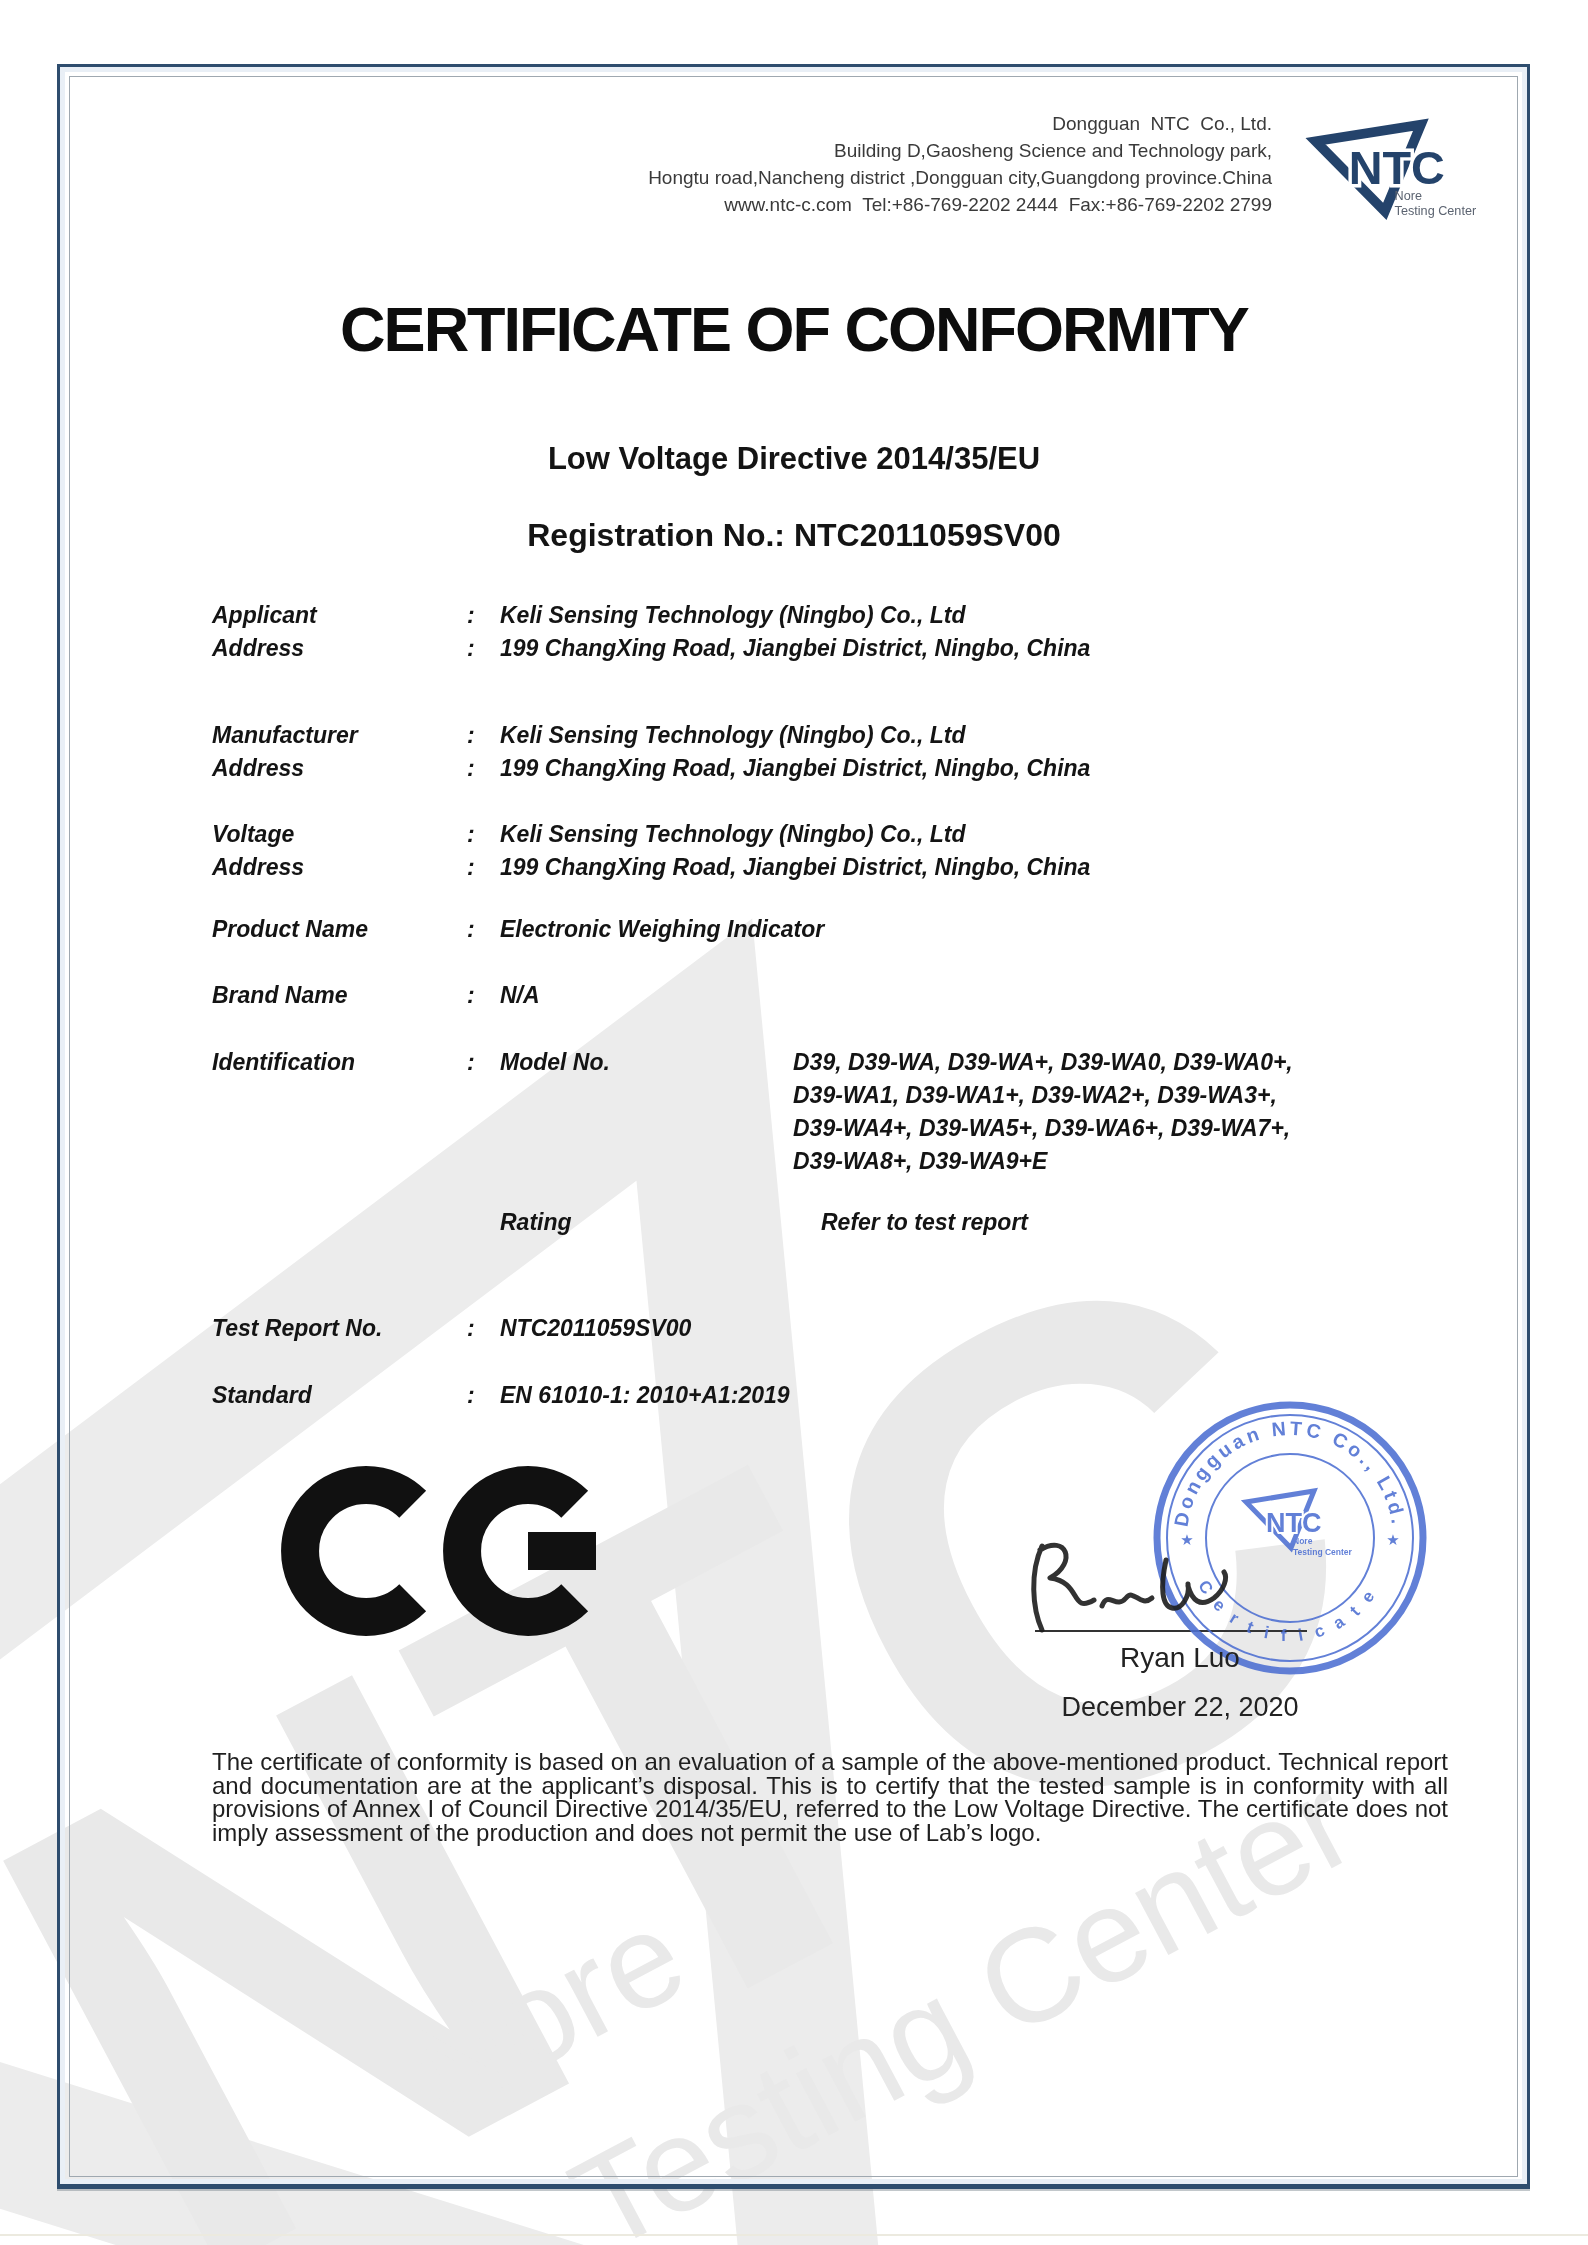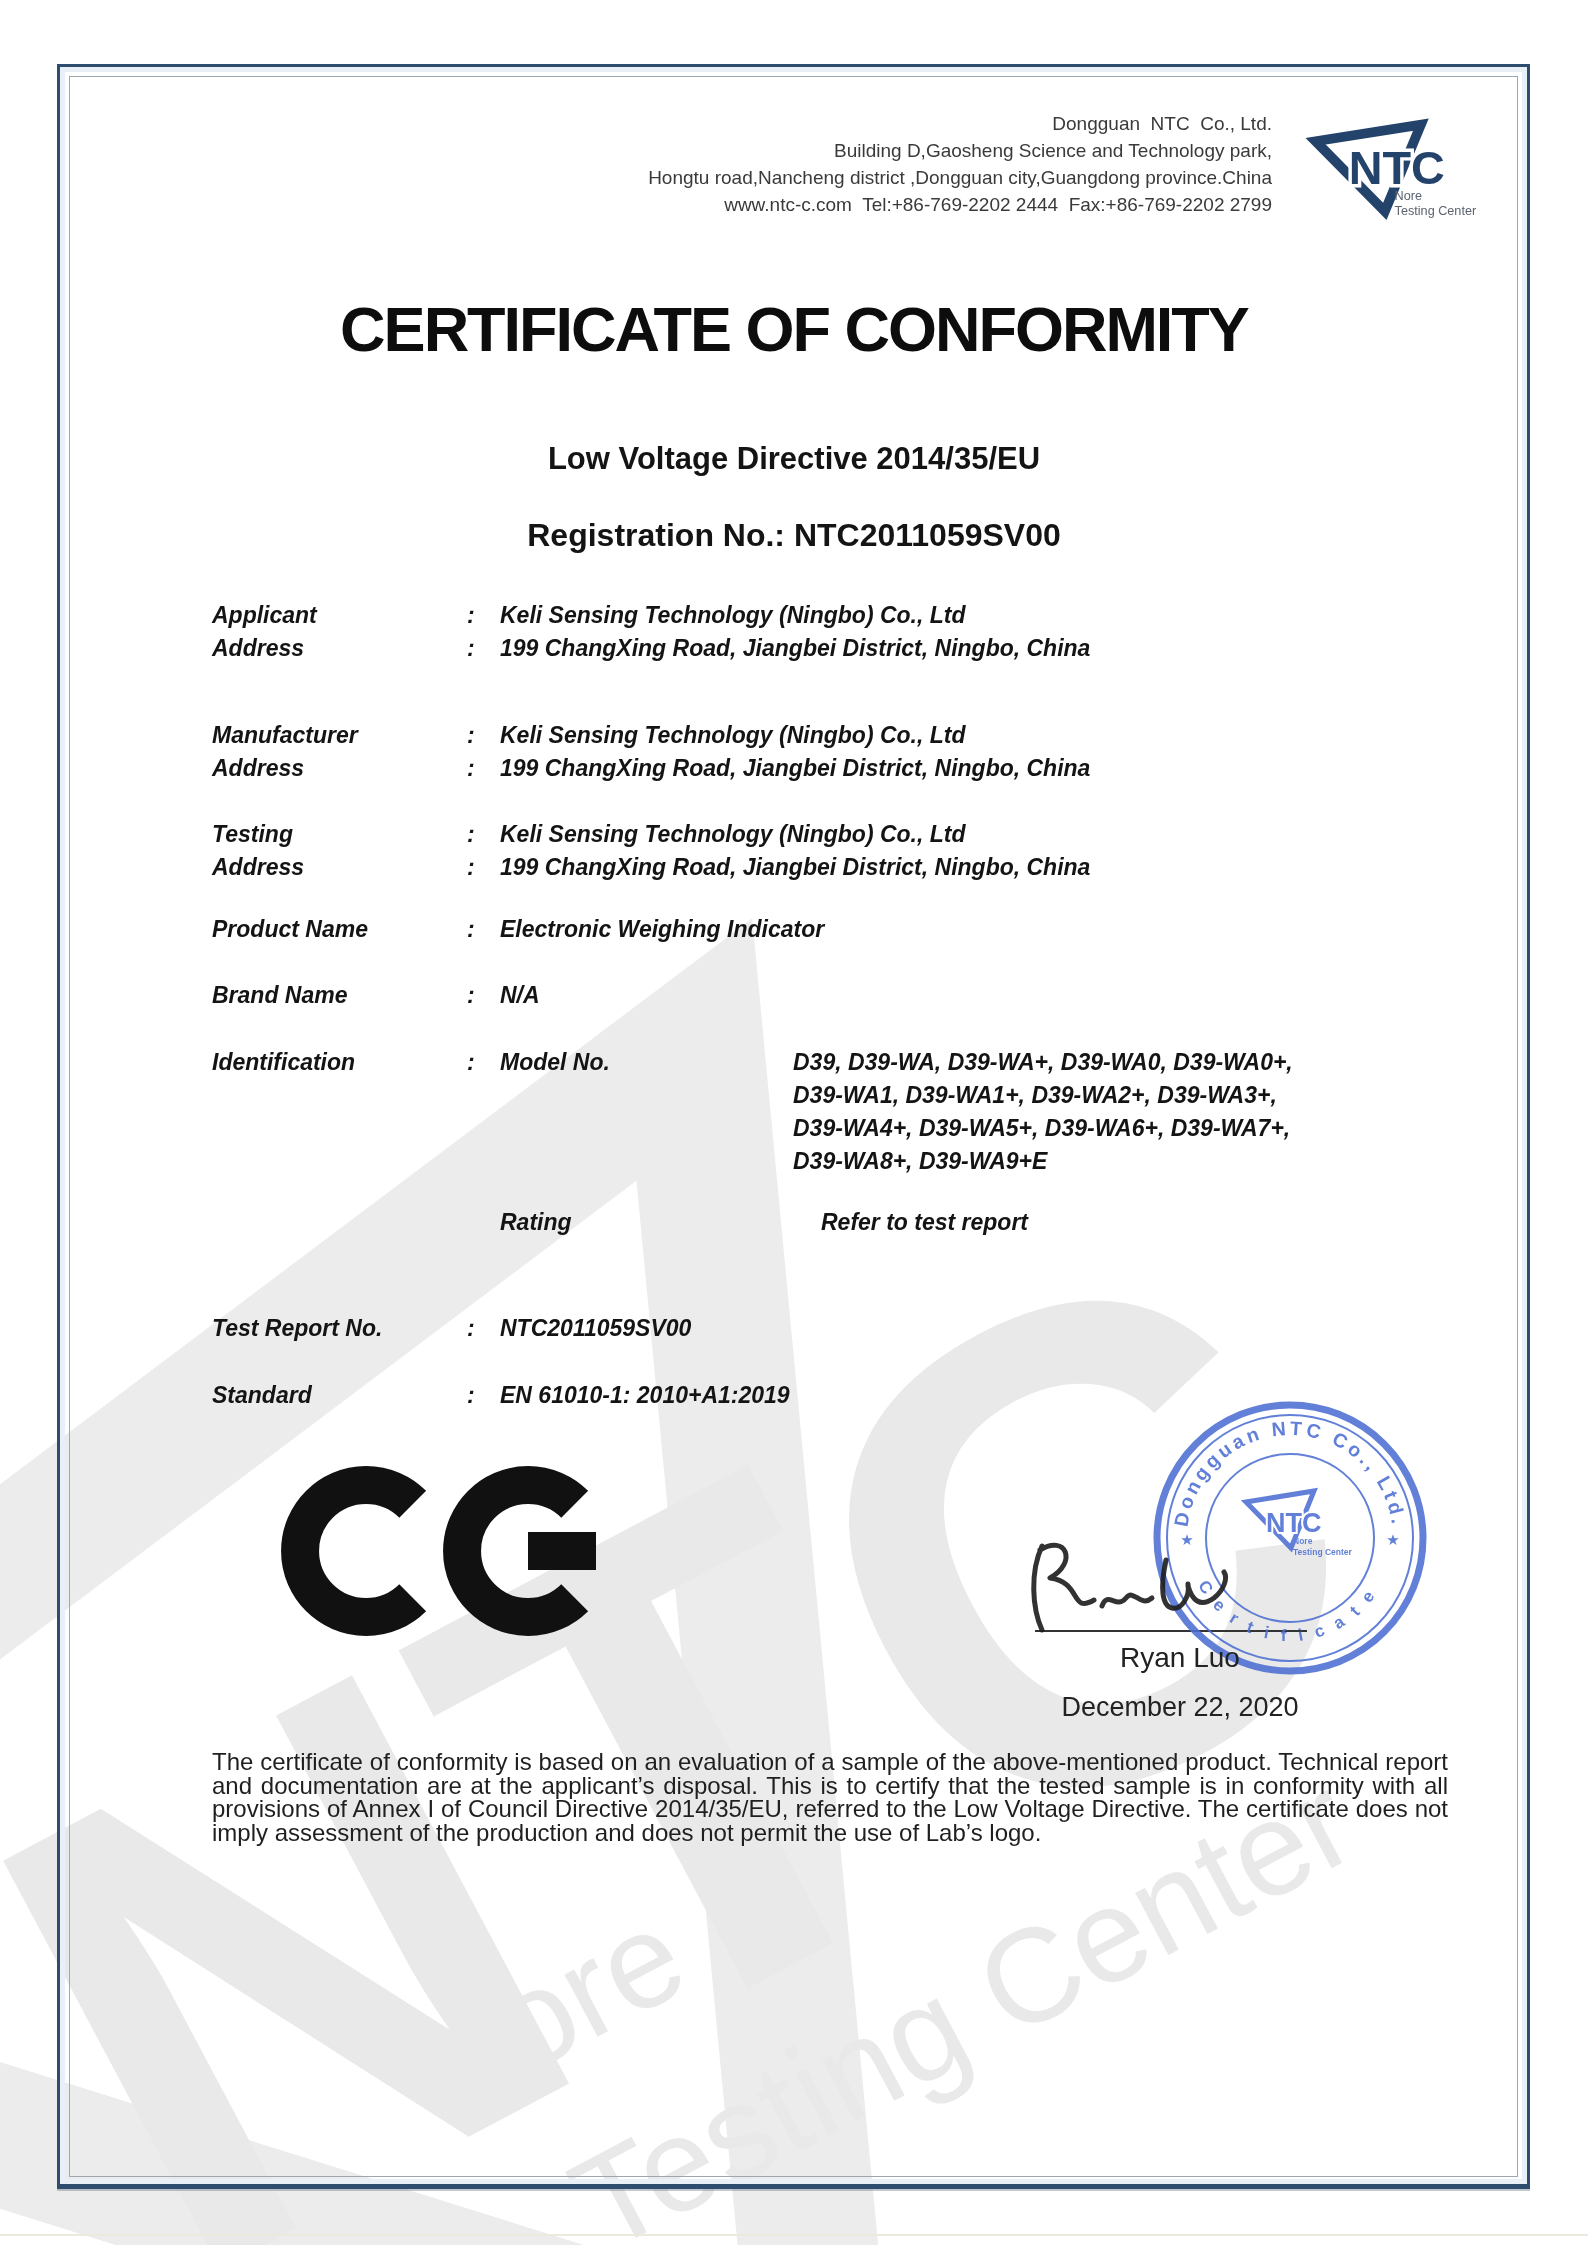--- a/index.html
+++ b/index.html
@@ -108,21 +108,21 @@
     <span class="colon">:</span>
     <span class="val">Keli Sensing Technology (Ningbo) Co., Ltd</span>
   </div>
   <div class="row" style="top:752px">
     <span class="lbl">Address</span>
     <span class="colon">:</span>
     <span class="val">199 ChangXing Road, Jiangbei District, Ningbo, China</span>
   </div>
 
   <div class="row" style="top:818px">
-    <span class="lbl">Testing</span>
+    <span class="lbl">Voltage</span>
     <span class="colon">:</span>
     <span class="val">Keli Sensing Technology (Ningbo) Co., Ltd</span>
   </div>
   <div class="row" style="top:851px">
     <span class="lbl">Address</span>
     <span class="colon">:</span>
     <span class="val">199 ChangXing Road, Jiangbei District, Ningbo, China</span>
   </div>
 
   <div class="row" style="top:913px">

